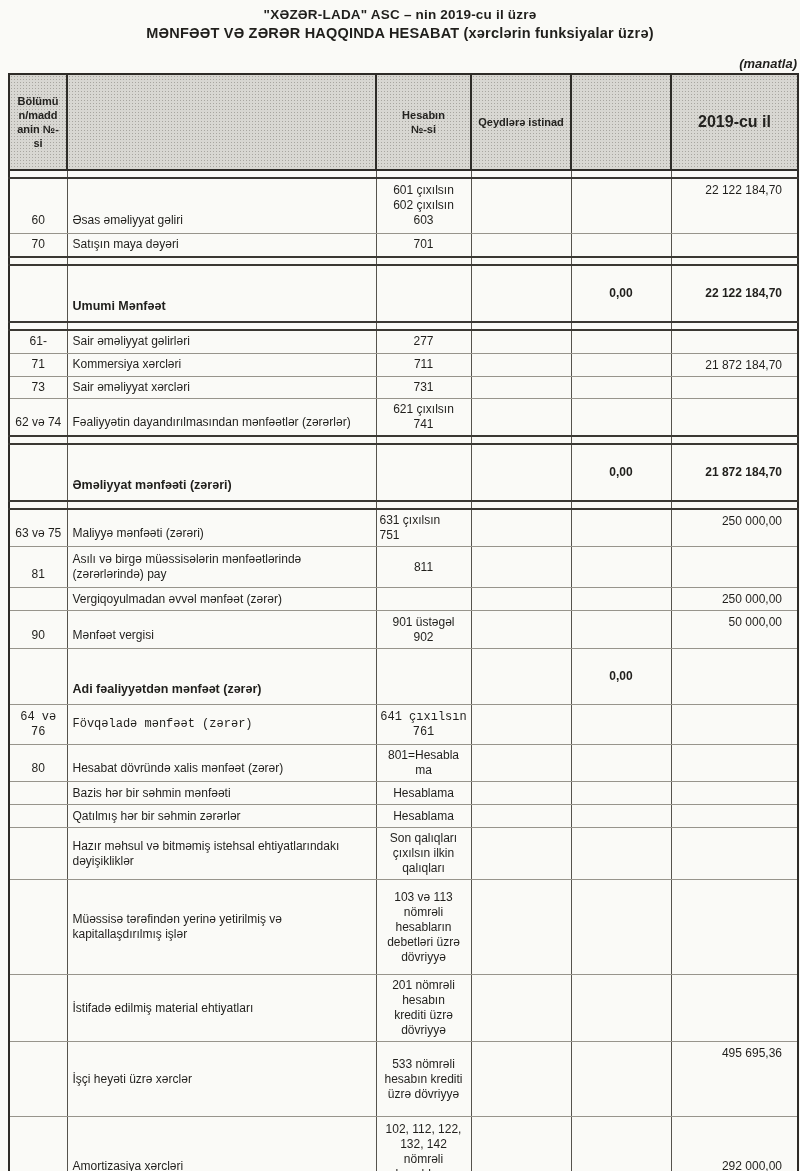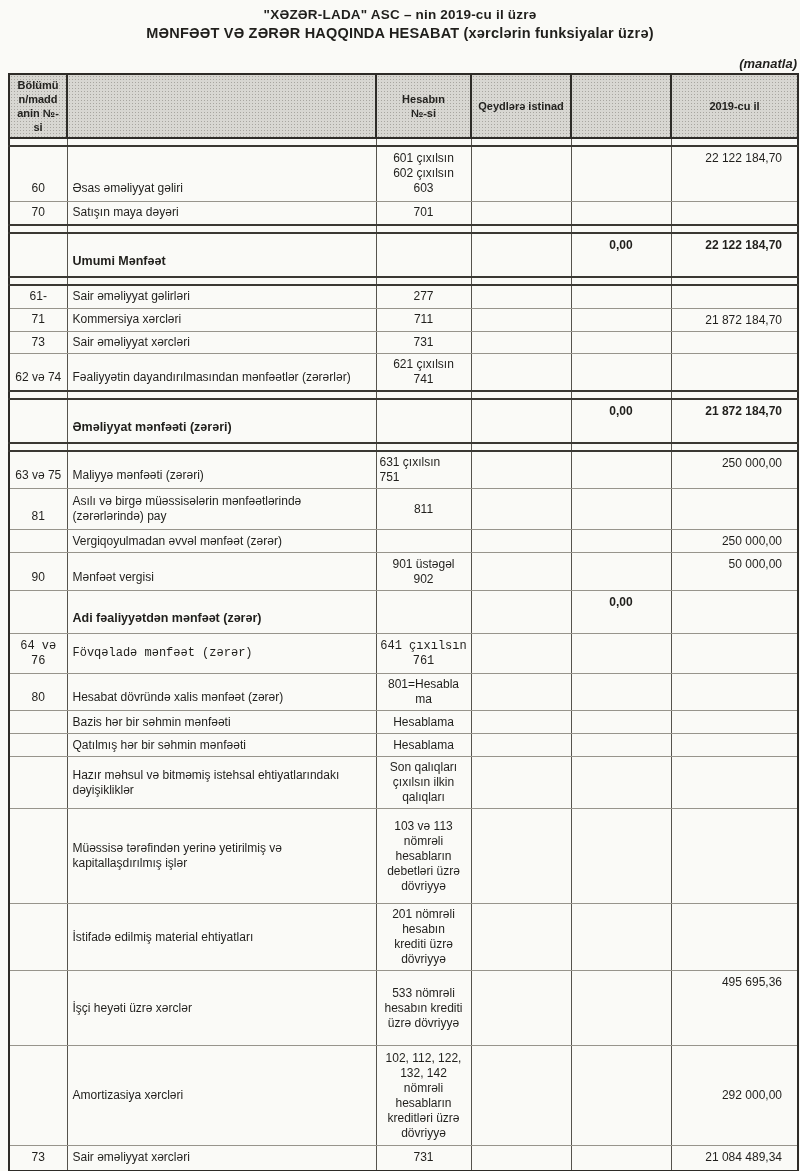--- a/index.html
+++ b/index.html
@@ -41,23 +41,23 @@
     height: 62px;
     background-color: #d8d7d2;
     background-image: radial-gradient(#a8a6a0 0.6px, rgba(0,0,0,0) 0.7px);
     background-size: 3px 3px;
     border: 2px solid #2e2c28;
     font-size: 11px; font-weight: 700;
     text-align: center; vertical-align: middle;
     white-space: pre-line;
     line-height: 14px;
     color: #23221f;
-    padding: 0 2px;
-  }
-  thead th.c-amt { font-size: 11px; }
+    padding: 16px 2px;
+  }
+  thead th.c-amt { font-size: 16px; }
 
   td {
     border-left: 1px solid #56534d;
     border-right: 1px solid #56534d;
     border-top: 1px solid #97948c;
     border-bottom: 1px solid #97948c;
     vertical-align: middle;
     line-height: 15px;
     padding: 3px 2px;
     overflow: hidden;
@@ -73,21 +73,21 @@
   td.acc.al { text-align: left; padding-left: 3px; }
   td.note {}
   td.blank { text-align: center; }
   td.amt  { text-align: right; padding-right: 15px; }
 
   td.vb { vertical-align: bottom; padding-bottom: 5px; }
   td.vt { vertical-align: top; padding-top: 4px; }
 
   tr.total td { height: 32px; }
   tr.total td.desc { font-weight: 700; vertical-align: bottom; padding-bottom: 7px; font-size: 12.5px; margin-top: 20px; }
-  tr.total td.blank, tr.total td.amt { font-weight: 700; vertical-align: top; padding-top: 4px; }
+  tr.total td.blank, tr.total td.amt { font-weight: 700; vertical-align: top; padding-top: 20px; }
 </style>
 </head>
 <body>
 
 <div class="page">
   <div class="doc-header">
     <div class="title1">"XƏZƏR-LADA" ASC – nin 2019-cu il üzrə</div>
     <div class="title2">MƏNFƏƏT VƏ ZƏRƏR HAQQINDA HESABAT (xərclərin funksiyalar üzrə)</div>
   </div>
   <div class="manat">(manatla)</div>
@@ -286,21 +286,21 @@
         <tr class="data" style="height: 23px;">
           <td class="num"></td>
           <td class="desc">Bazis hər bir səhmin mənfəəti</td>
           <td class="acc">Hesablama</td>
           <td class="note"></td>
           <td class="blank"></td>
           <td class="amt"></td>
         </tr>
         <tr class="data" style="height: 23px;">
           <td class="num"></td>
-          <td class="desc">Qatılmış hər bir səhmin mənfəəti</td>
+          <td class="desc">Qatılmış hər bir səhmin zərərlər</td>
           <td class="acc">Hesablama</td>
           <td class="note"></td>
           <td class="blank"></td>
           <td class="amt"></td>
         </tr>
         <tr class="data" style="height: 52px;">
           <td class="num"></td>
           <td class="desc">Hazır məhsul və bitməmiş istehsal ehtiyatlarındakı dəyişikliklər</td>
           <td class="acc">Son qalıqları
 çıxılsın ilkin

